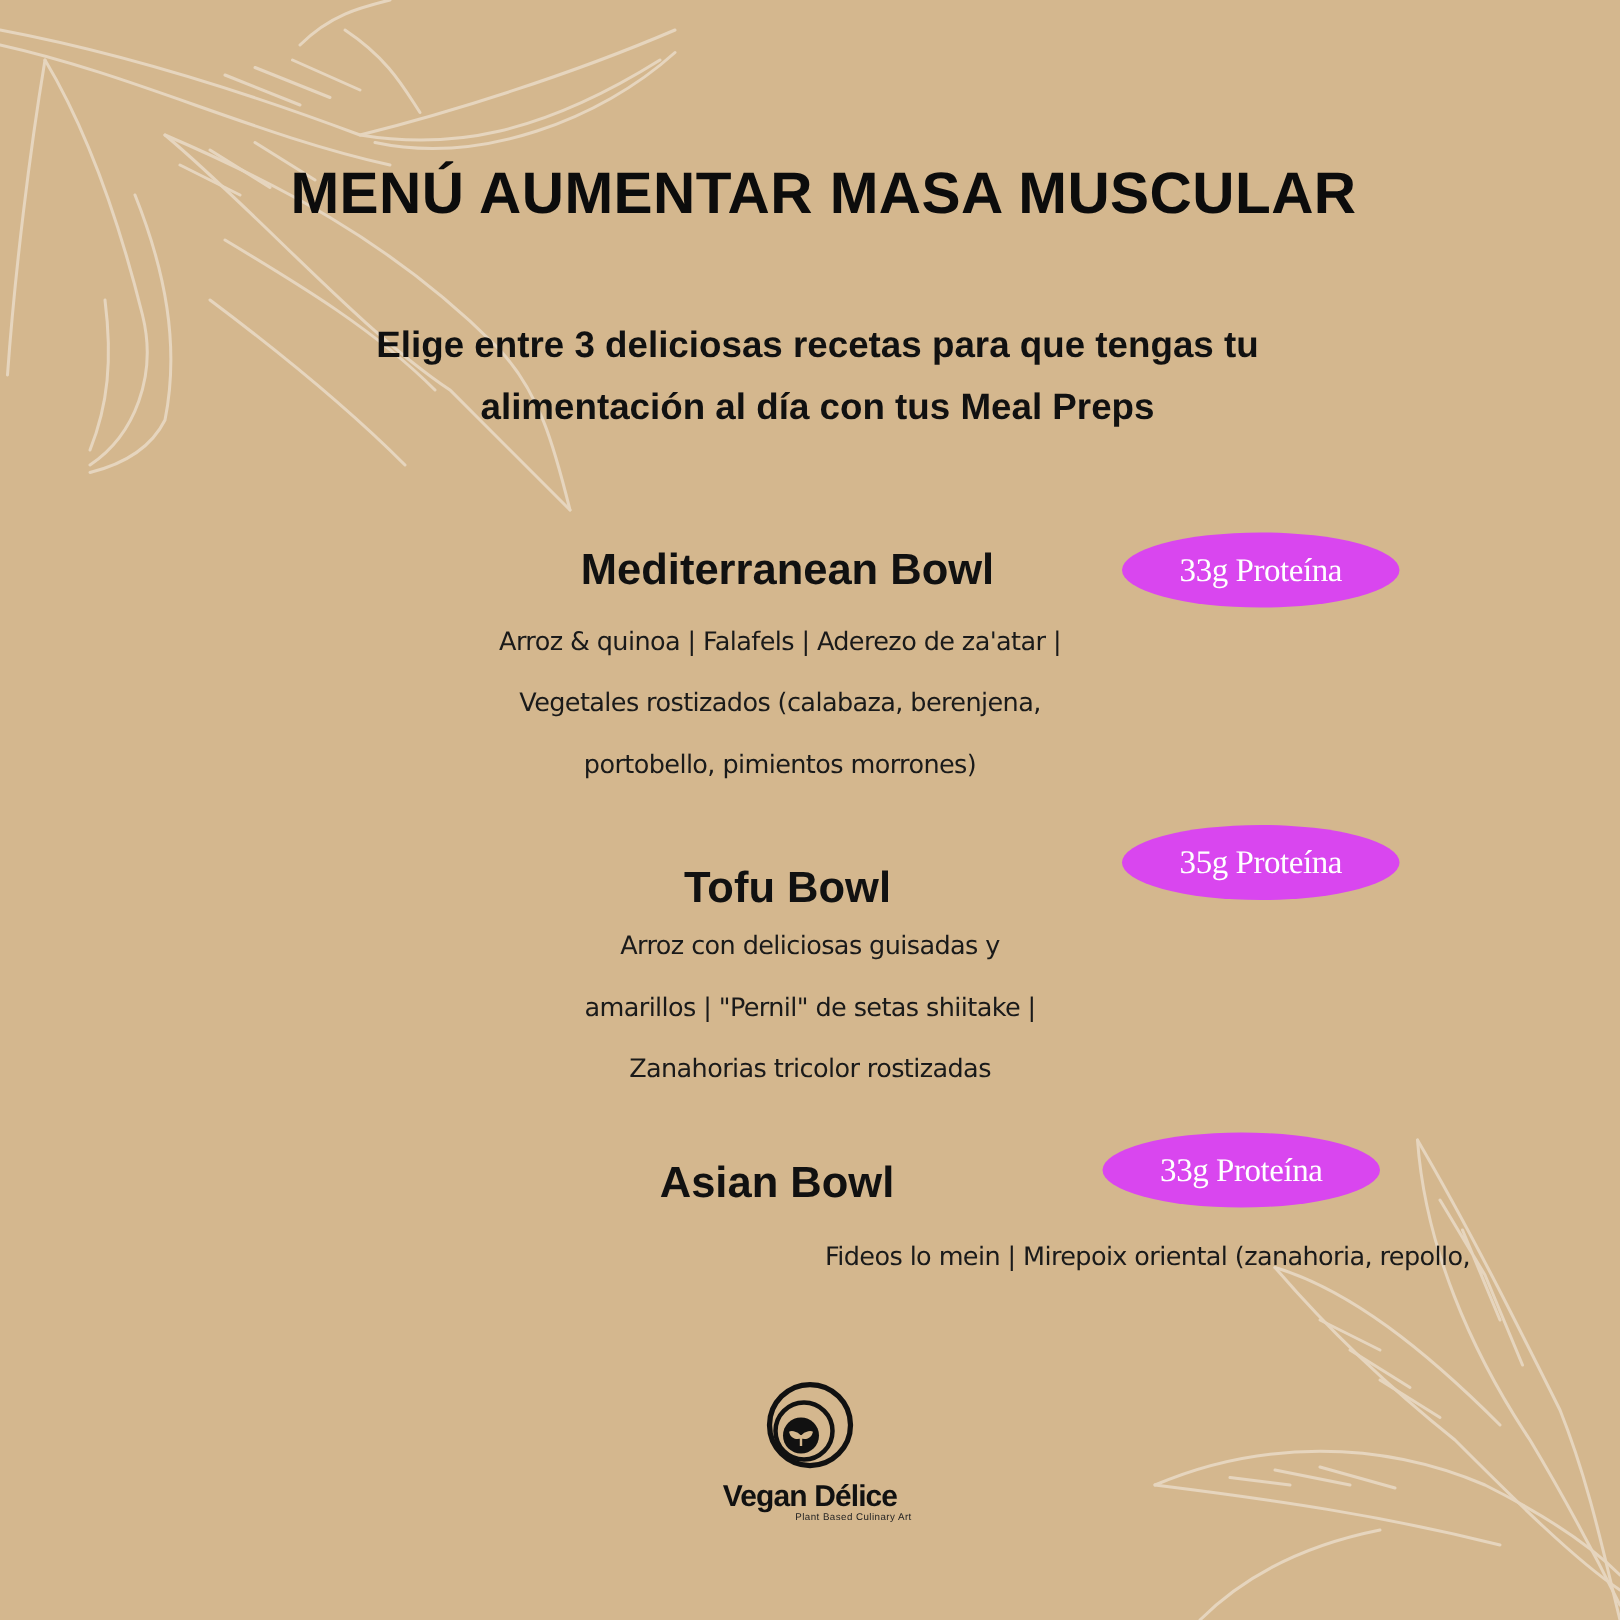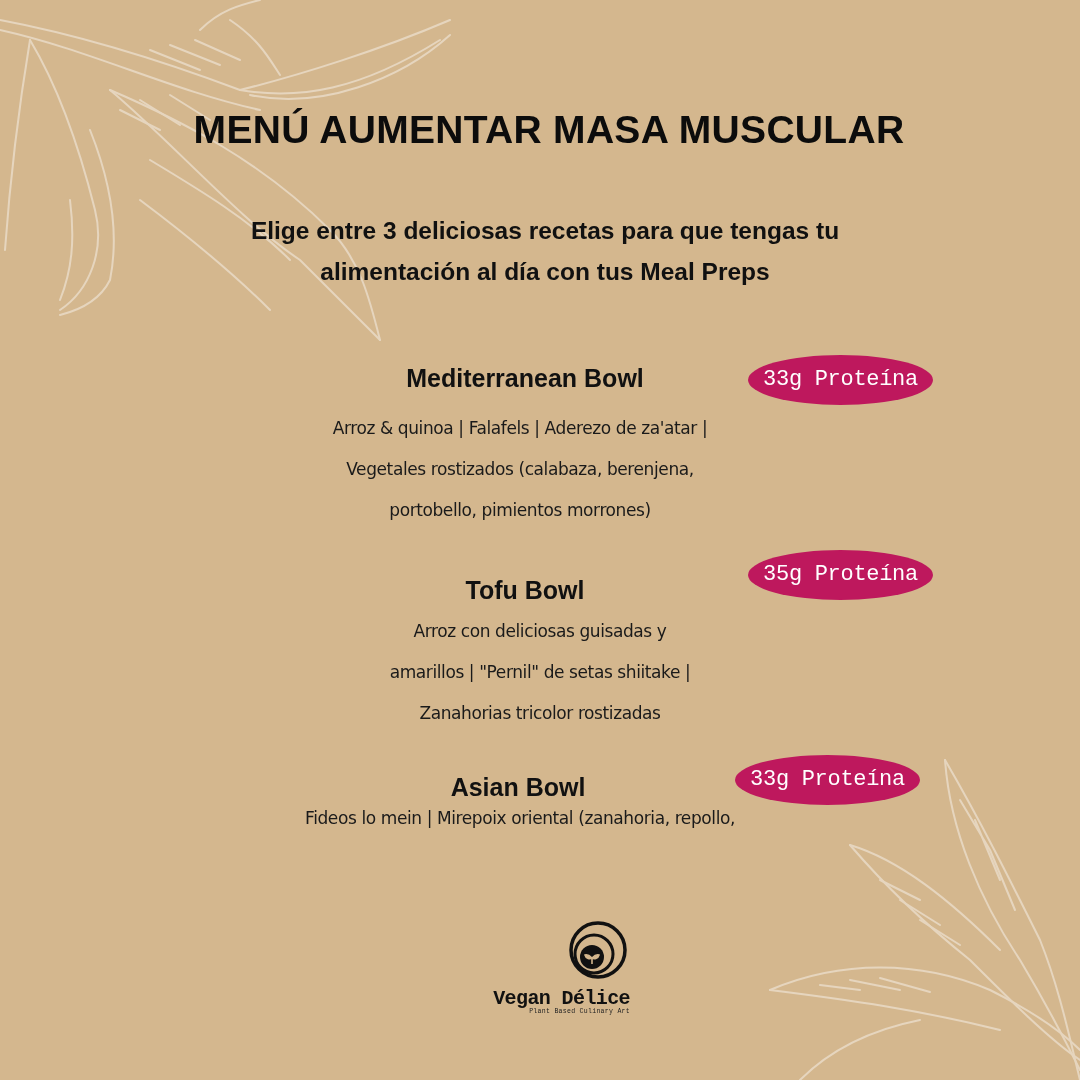--- a/index.html
+++ b/index.html
@@ -14,32 +14,32 @@
   .abs { position: absolute; }
   .title {
     left: 0; width: 1098px; top: 108px; text-align: center;
     font-size: 39px; font-weight: bold; letter-spacing: 0.3px; color: #0c0c0c;
   }
   .subtitle {
     left: 0; width: 1090px; top: 210px; text-align: center;
     font-size: 24.5px; font-weight: bold; line-height: 41px; color: #111;
   }
   .bowl-name {
-    font-size: 25px; font-weight: bold; color: #111; text-align: center;
+    font-size: 29px; font-weight: bold; color: #111; text-align: center;
   }
   .desc {
     font-size: 17px; line-height: 41px; text-align: center; color: #1a1a1a;
     font-family: "DejaVu Sans", sans-serif; font-weight: normal; letter-spacing: -0.4px;
   }
   .badge {
-    background: #be185d; color: #fff; border-radius: 50%;
+    background: #d946ef; color: #fff; border-radius: 50%;
     font-size: 22px; text-align: center; line-height: 50px; height: 50px;
-    font-family: Liberation Mono, monospace; letter-spacing: -0.3px;
+    font-family: Liberation Serif, serif; letter-spacing: -0.3px;
   }
-  .logo { left: 450px; top: 920px; width: 180px; height: 100px; text-align: right; font-family: Liberation Mono, monospace; }
+  .logo { left: 450px; top: 920px; width: 180px; height: 100px; text-align: center; }
   .logo-name { font-size: 20px; font-weight: bold; letter-spacing: -0.6px; color: #111; margin-top: 2px; }
   .logo-tag { font-size: 6.5px; color: #222; margin-left: 58px; margin-top: -2px; letter-spacing: 0.3px; }
 </style>
 </head>
 <body>
 
 <svg class="leaves" viewBox="0 0 1080 1080">
   <g fill="none" stroke="#E8D9C4" stroke-width="2" stroke-linecap="round" opacity="0.9">
 
     <path d="M0 20 C80 35 160 60 240 90 C300 100 360 90 440 40"></path>
@@ -90,21 +90,21 @@
 <div class="abs bowl-name" style="left:325px;width:400px;top:576px;">Tofu Bowl</div>
 <div class="abs badge" style="left:748px;top:550px;width:185px;">35g Proteína</div>
 <div class="abs desc" style="left:140px;width:800px;top:611px;">
   <div>Arroz con deliciosas guisadas y</div>
   <div>amarillos | "Pernil" de setas shiitake |</div>
   <div>Zanahorias tricolor rostizadas</div>
 </div>
 
 <div class="abs bowl-name" style="left:318px;width:400px;top:773px;">Asian Bowl</div>
 <div class="abs badge" style="left:735px;top:755px;width:185px;">33g Proteína</div>
-<div class="abs desc" style="left:60px;width:920px;top:798px;">
+<div class="abs desc" style="left:60px;width:920px;top:818px;text-align:right;">
   <div>Fideos lo mein | Mirepoix oriental (zanahoria, repollo,</div>
 </div>
 
 <div class="abs logo">
   <svg width="64" height="60" viewBox="0 0 64 60">
     <circle cx="32" cy="30" r="27" fill="none" stroke="#111" stroke-width="3.5"></circle>
     <circle cx="28" cy="34" r="19" fill="none" stroke="#111" stroke-width="3"></circle>
     <circle cx="26" cy="37" r="12" fill="#111"></circle>
     <path d="M26 44 L26 38 M26 38 C22 34 19 35 19 35 C20 39 24 39 26 38 M26 38 C30 34 33 35 33 35 C32 39 28 39 26 38" stroke="#D4B78E" stroke-width="1.6" fill="#D4B78E"></path>
   </svg>

